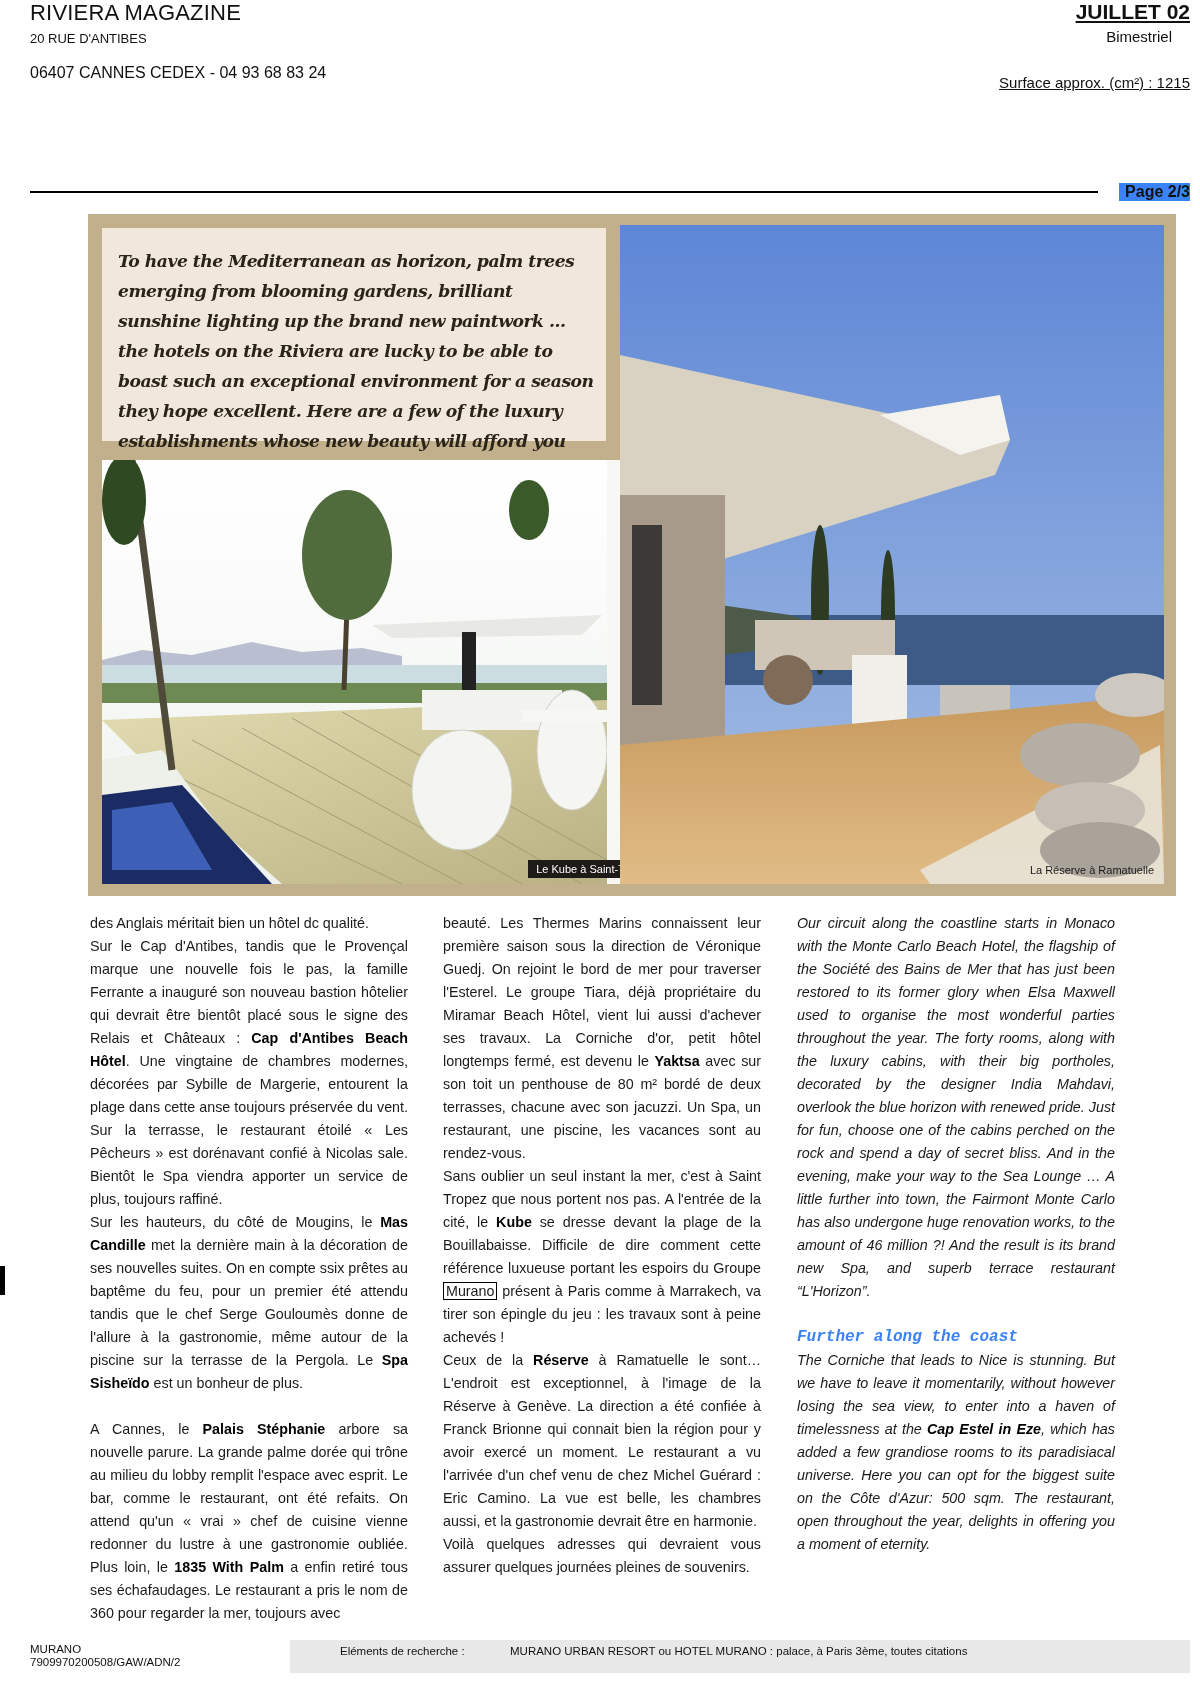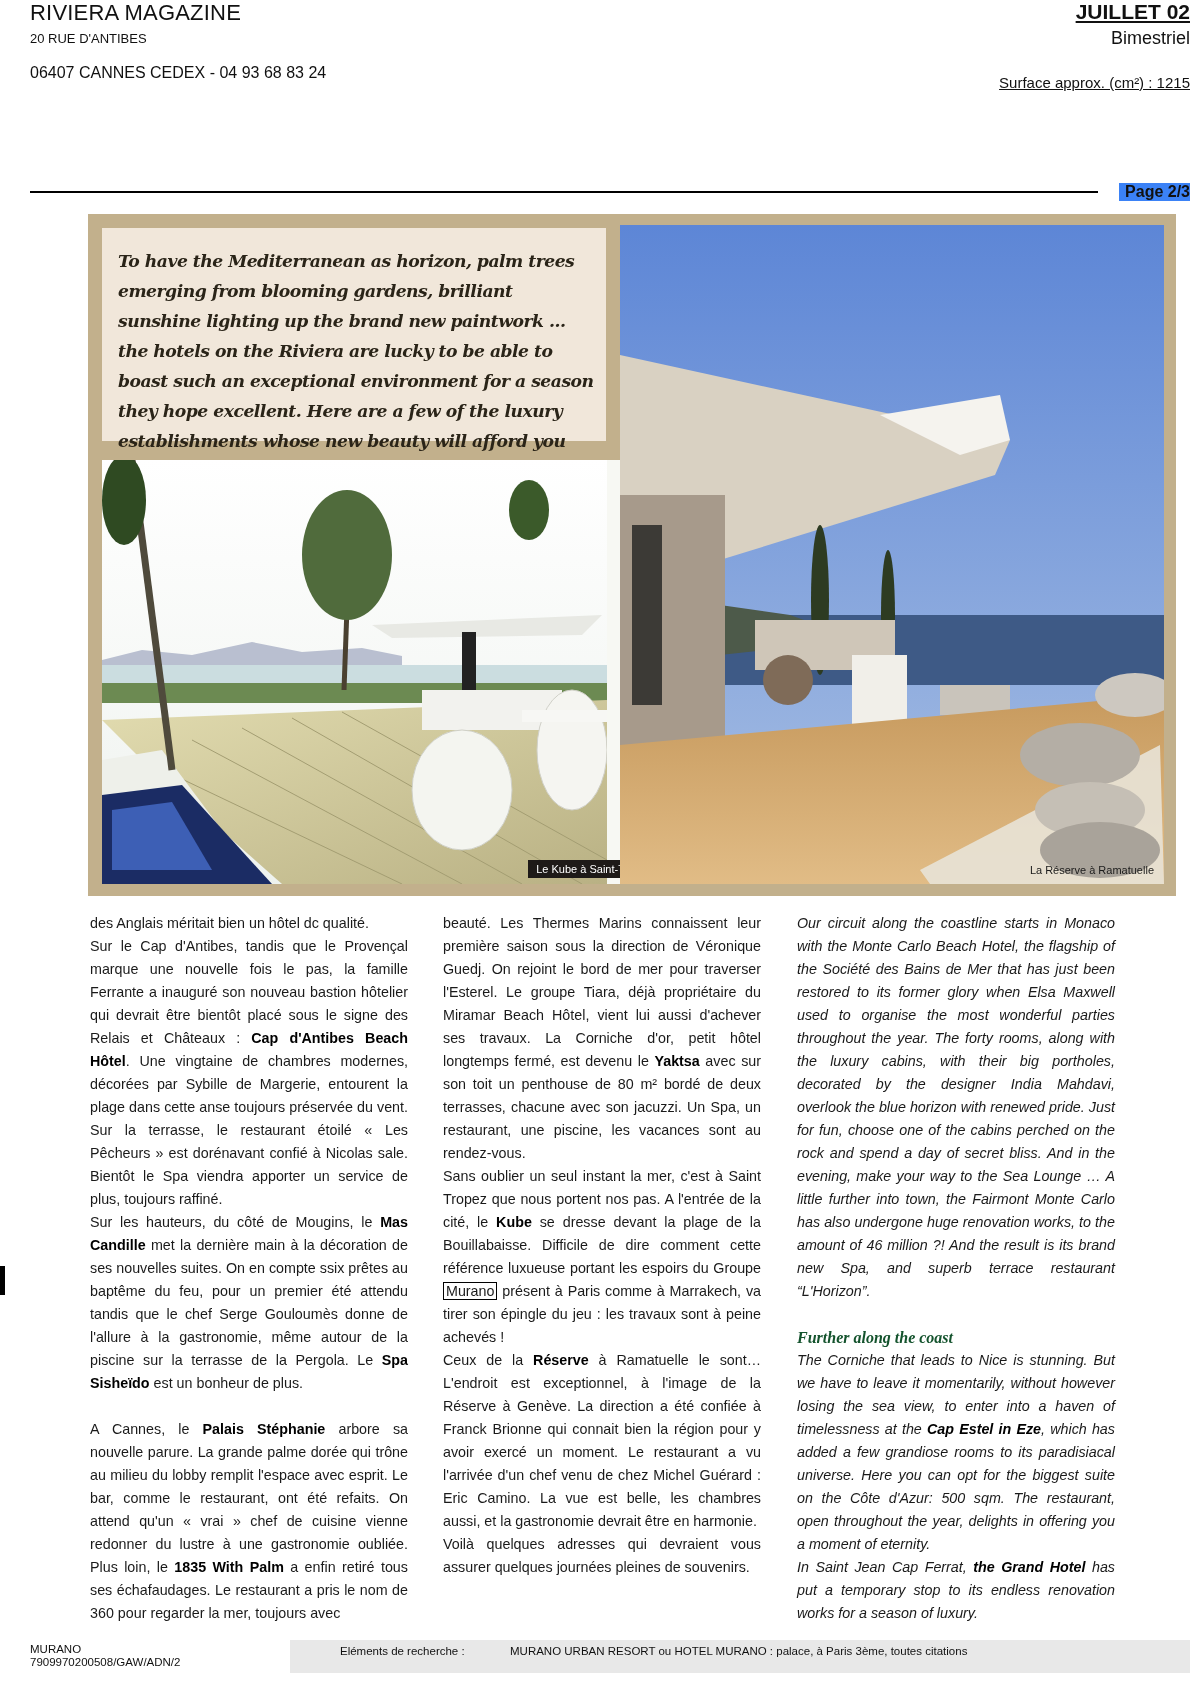--- a/index.html
+++ b/index.html
@@ -4,21 +4,21 @@
 <style>
   html, body { margin:0; padding:0; background:#ffffff; }
   body { width:1200px; height:1693px; position:relative; overflow:hidden; font-family:"Liberation Sans", sans-serif; color:#111; }
   .abs { position:absolute; }
 
   
   .pub-name { left:30px; top:0px; font-size:22px; letter-spacing:0.2px; }
   .addr1 { left:30px; top:31px; font-size:13px; }
   .addr2 { left:30px; top:48px; font-size:16px;margin-top:16px; }
   .date { right:10px; top:0px; font-size:21px; font-weight:bold; text-decoration:underline; }
-  .freq { right:10px; top:28px; font-size:18px; }
+  .freq { right:28px; top:28px; font-size:15px; }
   .surface { right:10px; top:74px; font-size:15px;text-decoration:underline; }
   .rule { left:30px; top:191px; width:1068px; height:2px; background:#000; }
   .pagenum { right:10px; top:183px; font-size:16px; font-weight:bold; }
 
   
   .frame { left:88px; top:214px; width:1088px; height:682px; background:#c2b08c; }
   .intro { left:102px; top:228px; width:504px; height:213px; background:#f1e7da; }
   .intro-text { left:118px; top:246px; width:480px; font-family:"DejaVu Serif", serif; font-style:italic; font-weight:bold; font-size:17.2px; line-height:30px; color:#2a2418; letter-spacing:-0.5px; }
 
   .photo-left { left:102px; top:460px; width:562px; height:424px; overflow:hidden; background:#f7f8f3; }
@@ -29,21 +29,21 @@
 
   
   .col { top:912px; width:318px; font-size:14.3px; line-height:23px; color:#1a1a1a; text-align:justify; }
   .col p { margin:0; }
   .col b { font-weight:bold; color:#000; }
   .col1 { left:90px; }
   .col2 { left:443px; }
   .col3 { left:797px; font-style:italic; }
   .gap { height:23px; }
   .boxed { border:1px solid #000; padding:0 2px; }
-  .subhead { font-family:Liberation Serif, serif; font-weight:bold; font-style:italic; font-size:16px; color:#14532d; margin-top:23px !important; }
+  .subhead { font-family:Liberation Mono, monospace; font-weight:bold; font-style:italic; font-size:16px; color:#3b82f6; margin-top:23px !important; }
 
   .margin-mark { left:0px; top:1266px; width:5px; height:29px; background:#000; }
 
   
   .foot-left1 { left:30px; top:1643px; font-size:11.5px; }
   .foot-left2 { left:30px; top:1656px; font-size:11.5px; }
   .foot-box { left:290px; top:1640px; width:900px; height:33px; background:#e8e8e8; }
   .foot-label { left:340px; top:1645px; font-size:11.5px;text-align:right; }
   .foot-value { left:510px; top:1645px; font-size:11.5px; }
 </style>
@@ -152,21 +152,20 @@
   <p><span>beauté. Les Thermes Marins connaissent leur première saison sous la direction de Véronique Guedj. On rejoint le bord de mer pour traverser l'Esterel. Le groupe Tiara, déjà propriétaire du Miramar Beach Hôtel, vient lui aussi d'achever ses travaux. La Corniche d'or, petit hôtel longtemps fermé, est devenu le </span><b>Yaktsa</b><span> avec sur son toit un penthouse de 80 m² bordé de deux terrasses, chacune avec son jacuzzi. Un Spa, un restaurant, une piscine, les vacances sont au rendez-vous.</span></p>
   <p><span>Sans oublier un seul instant la mer, c'est à Saint Tropez que nous portent nos pas. A l'entrée de la cité, le </span><b>Kube</b><span> se dresse devant la plage de la Bouillabaisse. Difficile de dire comment cette référence luxueuse portant les espoirs du Groupe </span><span class="boxed">Murano</span><span> présent à Paris comme à Marrakech, va tirer son épingle du jeu : les travaux sont à peine achevés !</span></p>
   <p><span>Ceux de la </span><b>Réserve</b><span> à Ramatuelle le sont…L'endroit est exceptionnel, à l'image de la Réserve à Genève. La direction a été confiée à Franck Brionne qui connait bien la région pour y avoir exercé un moment. Le restaurant a vu l'arrivée d'un chef venu de chez Michel Guérard : Eric Camino. La vue est belle, les chambres aussi, et la gastronomie devrait être en harmonie.</span></p>
   <p>Voilà quelques adresses qui devraient vous assurer quelques journées pleines de souvenirs.</p>
 </div>
 
 <div class="abs col col3">
   <p>Our circuit along the coastline starts in Monaco with the Monte Carlo Beach Hotel, the flagship of the Société des Bains de Mer that has just been restored to its former glory when Elsa Maxwell used to organise the most wonderful parties throughout the year. The forty rooms, along with the luxury cabins, with their big portholes, decorated by the designer India Mahdavi, overlook the blue horizon with renewed pride. Just for fun, choose one of the cabins perched on the rock and spend a day of secret bliss. And in the evening, make your way to the Sea Lounge … A little further into town, the Fairmont Monte Carlo has also undergone huge renovation works, to the amount of 46 million ?! And the result is its brand new Spa, and superb terrace restaurant “L'Horizon”.</p>
   <p class="subhead">Further along the coast</p>
   <p><span>The Corniche that leads to Nice is stunning. But we have to leave it momentarily, without however losing the sea view, to enter into a haven of timelessness at the </span><b>Cap Estel in Eze</b><span>, which has added a few grandiose rooms to its paradisiacal universe. Here you can opt for the biggest suite on the Côte d'Azur: 500 sqm. The restaurant, open throughout the year, delights in offering you a moment of eternity.</span></p>
-  <p><span>In Saint Jean Cap Ferrat, </span><b>the Grand Hotel</b><span> has put a temporary stop to its endless renovation works for a season of luxury.</span></p>
 </div>
 
 <div class="abs margin-mark"></div>
 
 <div class="abs foot-left1">MURANO</div>
 <div class="abs foot-left2">7909970200508/GAW/ADN/2</div>
 <div class="abs foot-box"></div>
 <div class="abs foot-label">Eléments de recherche :</div>
 <div class="abs foot-value">MURANO URBAN RESORT ou HOTEL MURANO : palace, à Paris 3ème, toutes citations</div>
 

